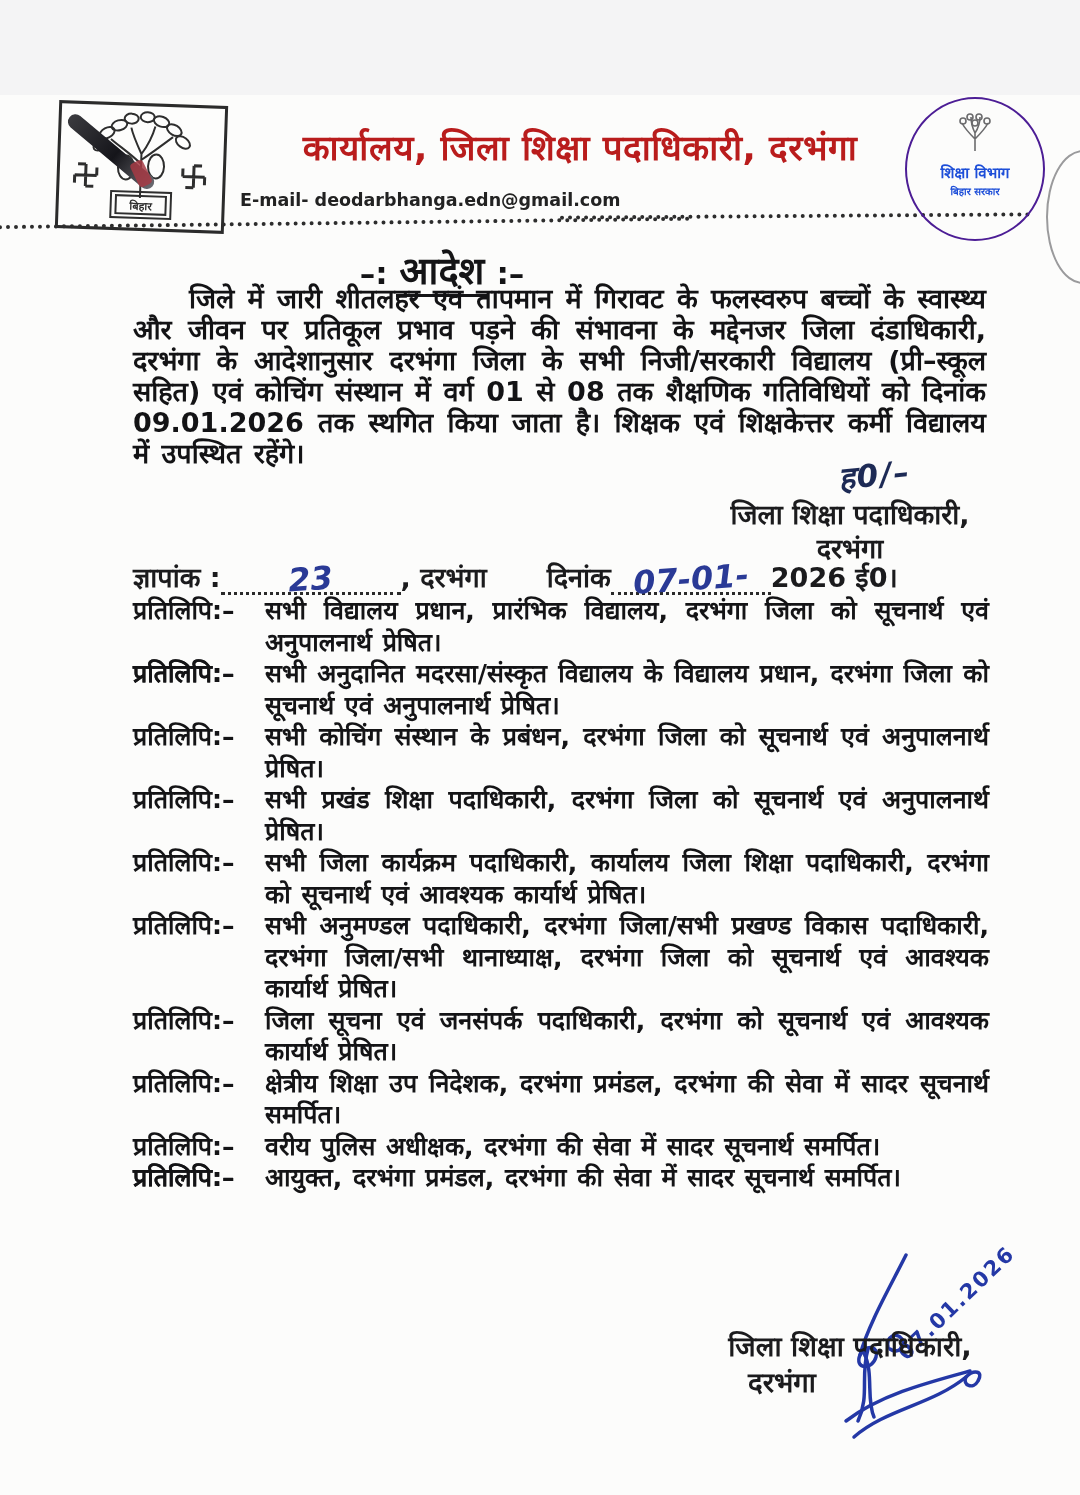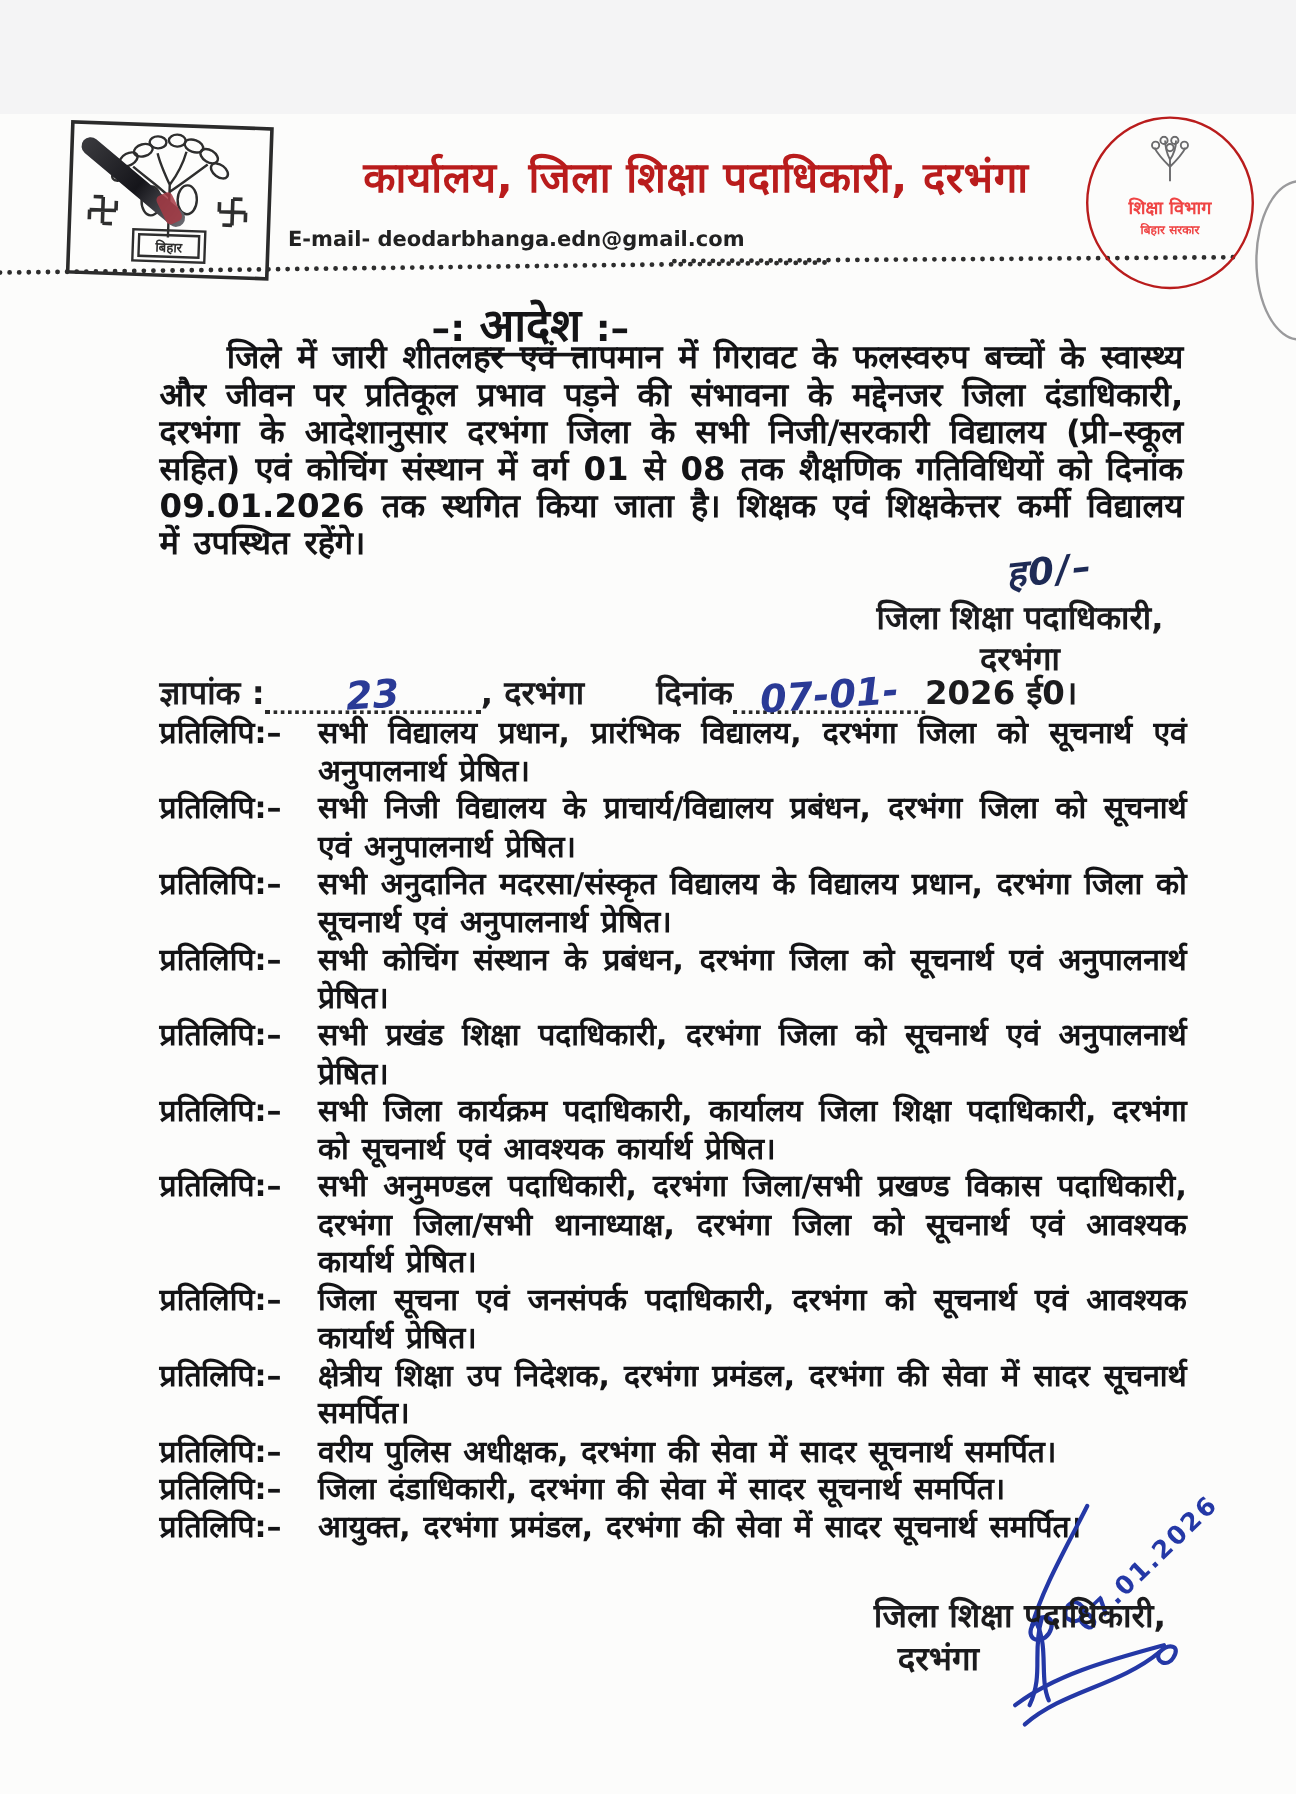--- a/index.html
+++ b/index.html
@@ -37,22 +37,22 @@
     position:absolute;left:240px;top:95px;width:640px;
     font-size:17.5px;font-weight:700;color:#222;
   }
   .dotline{
     position:absolute;height:0;border-bottom:4px dotted #2d2d2d;
   }
   .dotline.a{left:-10px;top:126px;width:700px;transform:rotate(-.7deg);}
   .dotline.b{left:560px;top:119px;width:470px;transform:rotate(-.4deg);}
   .seal{
     position:absolute;left:905px;top:2px;width:136px;height:140px;
-    border:2px solid #b91c1c;border-radius:50%;
-    color:#ef4444;text-align:center;
+    border:2px solid #4c1d95;border-radius:50%;
+    color:#1d4ed8;text-align:center;
   }
   .seal .seal-tree{margin-top:14px;line-height:1;}
   .seal .seal-l1{font-size:15px;font-weight:700;margin-top:6px;}
   .seal .seal-l2{font-size:10px;font-weight:700;margin-top:2px;}
   .page-curl{
     position:absolute;left:1046px;top:55px;width:70px;height:130px;
     border:2px solid #9a9a9c;border-radius:50%;background:#fdfdfc;
   }
   
   .order-head{
@@ -200,30 +200,30 @@
     <span class="dots num"><span class="hw">23</span></span>
     <span>, दरभंगा</span>
     <span class="gap"></span>
     <span>दिनांक</span>
     <span class="dots dt"><span class="hw">07-01-</span></span>
     <span>2026 ई0।</span>
   </div>
 
   <div class="copies">
     <div class="copy-item"><span class="lbl">प्रतिलिपि:–</span><span>सभी विद्यालय प्रधान, प्रारंभिक विद्यालय, दरभंगा जिला को सूचनार्थ एवं अनुपालनार्थ प्रेषित।</span></div>
-    <div class="copy-item"><span class="lbl">प्रतिलिपि:–</span><span>सभी निजी विद्यालय के प्राचार्य/विद्यालय प्रबंधन, दरभंगा जिला को सूचनार्थ एवं अनुपालनार्थ प्रेषित।</span></div>
+    <div class="copy-item"><span class="lbl">प्रतिलिपि:–</span></div>
     <div class="copy-item"><span class="lbl">प्रतिलिपि:–</span><span>सभी अनुदानित मदरसा/संस्कृत विद्यालय के विद्यालय प्रधान, दरभंगा जिला को सूचनार्थ एवं अनुपालनार्थ प्रेषित।</span></div>
     <div class="copy-item"><span class="lbl">प्रतिलिपि:–</span><span>सभी कोचिंग संस्थान के प्रबंधन, दरभंगा जिला को सूचनार्थ एवं अनुपालनार्थ प्रेषित।</span></div>
     <div class="copy-item"><span class="lbl">प्रतिलिपि:–</span><span>सभी प्रखंड शिक्षा पदाधिकारी, दरभंगा जिला को सूचनार्थ एवं अनुपालनार्थ प्रेषित।</span></div>
     <div class="copy-item"><span class="lbl">प्रतिलिपि:–</span><span>सभी जिला कार्यक्रम पदाधिकारी, कार्यालय जिला शिक्षा पदाधिकारी, दरभंगा को सूचनार्थ एवं आवश्यक कार्यार्थ प्रेषित।</span></div>
     <div class="copy-item"><span class="lbl">प्रतिलिपि:–</span><span>सभी अनुमण्डल पदाधिकारी, दरभंगा जिला/सभी प्रखण्ड विकास पदाधिकारी, दरभंगा जिला/सभी थानाध्याक्ष, दरभंगा जिला को सूचनार्थ एवं आवश्यक कार्यार्थ प्रेषित।</span></div>
     <div class="copy-item"><span class="lbl">प्रतिलिपि:–</span><span>जिला सूचना एवं जनसंपर्क पदाधिकारी, दरभंगा को सूचनार्थ एवं आवश्यक कार्यार्थ प्रेषित।</span></div>
     <div class="copy-item"><span class="lbl">प्रतिलिपि:–</span><span>क्षेत्रीय शिक्षा उप निदेशक, दरभंगा प्रमंडल, दरभंगा की सेवा में सादर सूचनार्थ समर्पित।</span></div>
     <div class="copy-item"><span class="lbl">प्रतिलिपि:–</span><span>वरीय पुलिस अधीक्षक, दरभंगा की सेवा में सादर सूचनार्थ समर्पित।</span></div>
-    <div class="copy-item"><span class="lbl">प्रतिलिपि:–</span><span>जिला दंडाधिकारी, दरभंगा की सेवा में सादर सूचनार्थ समर्पित।</span></div>
+    <div class="copy-item"><span class="lbl">प्रतिलिपि:–</span></div>
     <div class="copy-item"><span class="lbl">प्रतिलिपि:–</span><span>आयुक्त, दरभंगा प्रमंडल, दरभंगा की सेवा में सादर सूचनार्थ समर्पित।</span></div>
   </div>
 
   <svg class="sig-bot-squiggle1" viewBox="0 0 200 130">
     <g stroke="#2438a6" stroke-width="3.5" fill="none" stroke-linecap="round">
       <path d="M78 8 C62 40 40 78 32 108"></path>
       <path d="M32 108 c-6 14 12 16 16 2 c3 -10 -8 -14 -16 -2"></path>
       <path d="M60 100 c-2 -10 8 -16 14 -8 c5 7 -4 16 -12 10"></path>
     </g>
   </svg>

